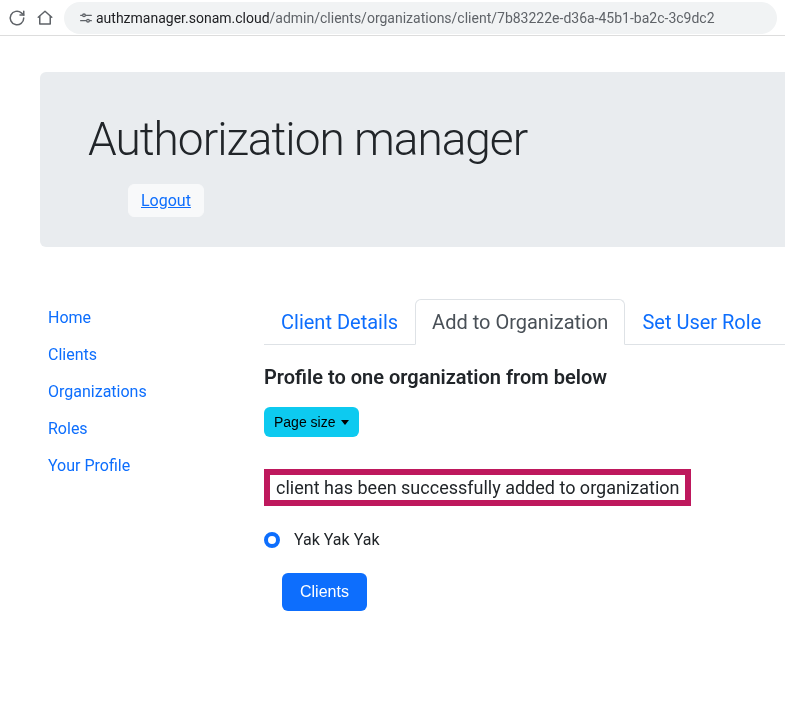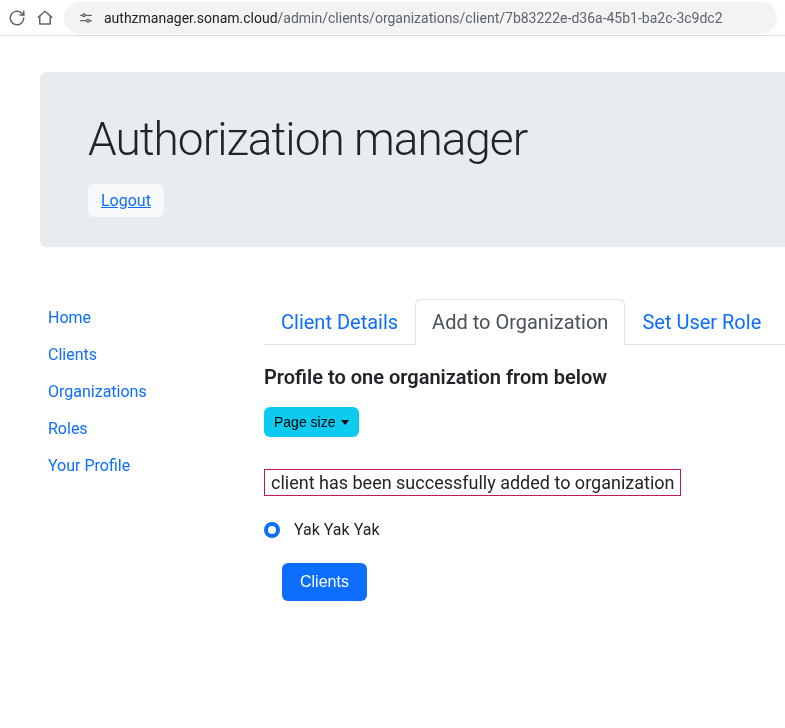--- a/index.html
+++ b/index.html
@@ -25,21 +25,20 @@
       align-items: center;
       justify-content: center;
       color: #5f6368;
     }
     .url-pill {
       background: #f1f3f4;
       border-radius: 18px;
       padding: 6px 12px;
       display: flex;
       align-items: center;
-      gap: 8px;
       flex: 1;
       font-size: 14px;
       color: #202124;
       overflow: hidden;
       white-space: nowrap;
     }
     .url-pill .tune-icon {
       width: 20px;
       height: 20px;
       display:inline-flex;
@@ -66,20 +65,21 @@
       display: inline-block;
       background: #f8f9fa;
       border: 1px solid #f8f9fa;
       color: #0d6efd;
       text-decoration: underline;
       padding: 6px 12px;
       border-radius: 6px;
       margin-top: 18px;
       font-size: 16px;
       cursor: pointer;
+      margin-left: 40px;
     }
 
     .content-row {
       display: flex;
       margin-top: 52px;
     }
     .sidebar {
       width: 216px;
       padding-left: 48px;
     }
@@ -149,21 +149,21 @@
     }
     .caret-down {
       width: 0; height: 0;
       border-left: 4px solid transparent;
       border-right: 4px solid transparent;
       border-top: 5px solid #000;
     }
 
     .status-msg {
       margin-top: 32px;
-      border: 1px solid #be185d;
+      border: 6px solid #be185d;
       padding: 2px 6px;
       font-size: 18px;
       display: inline-block;
     }
 
     .org-row {
       display: flex;
       align-items: center;
       gap: 14px;
       margin-top: 24px;

